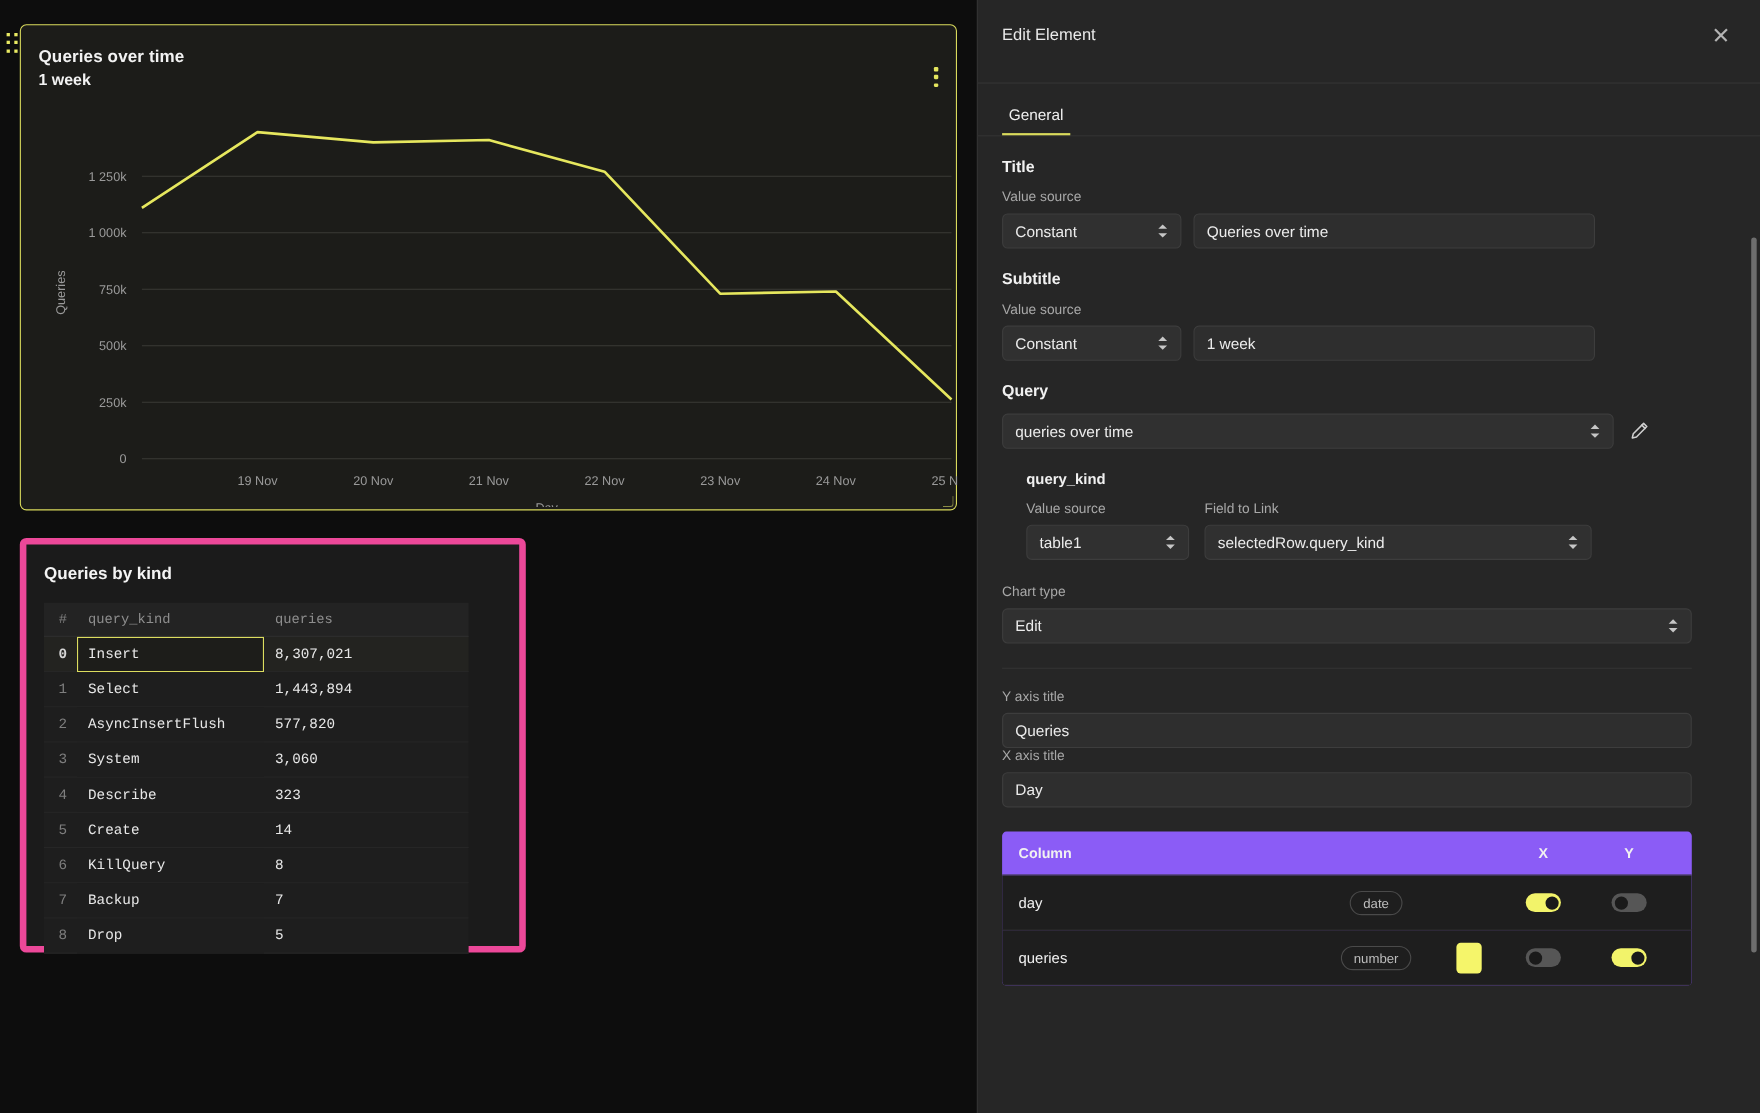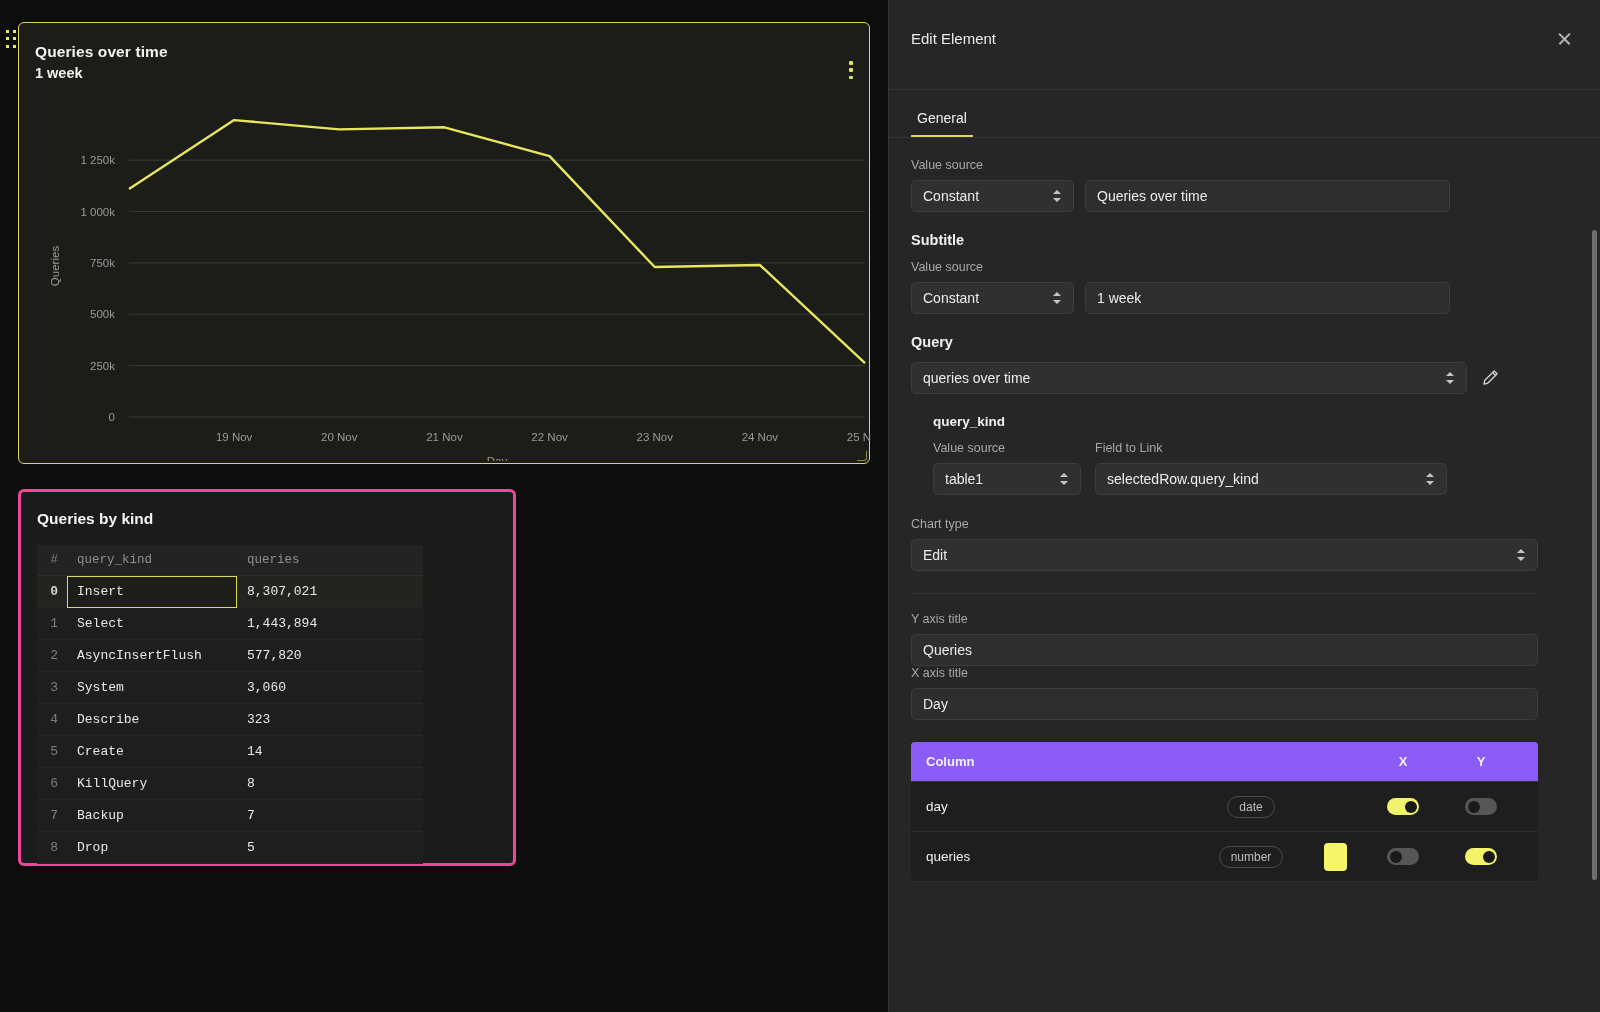--- a/index.html
+++ b/index.html
@@ -30,23 +30,23 @@
     position: absolute;
     background: #1b1b18;
     border-radius: 6px;
   }
   .card.chart-card {
     left: 18px; top: 22px; width: 852px; height: 442px;
     border: 1.5px solid #d9da5c;
     background: #1c1c19;
   }
   .card.table-card {
-    left: 18px; top: 489px; width: 498px; height: 377px;
+    left: 18px; top: 489px; width: 460px; height: 377px;
     background: #1b1b1b;
-    border: 3px solid #ec4899;
+    border: 6px solid #ec4899;
   }
   .resize-handle {
     position: absolute; right: 2px; bottom: 2px;
     width: 10px; height: 10px;
     border-right: 1.5px solid #8a8b45; border-bottom: 1.5px solid #8a8b45;
     border-bottom-right-radius: 3px;
   }
 
   .card-title {
     font-size: 15.5px; font-weight: bold; color: #f2f2f2;
@@ -92,21 +92,21 @@
   }
 
   
   .panel {
     position: relative;
     flex: 0 0 712px; width: 712px; height: 1012px;
     background: #262626;
     border-left: 1px solid #343434;
   }
   .panel-head {
-    height: 90px; display: flex; align-items: center;
+    height: 76px; display: flex; align-items: center;
     padding: 0 24px 12px 22px;
     border-bottom: 1px solid #343434;
     justify-content: space-between;
   }
   .panel-head h2 { font-size: 15px; font-weight: normal; color: #eaeaea; }
   .close-x {
     width: 22px; height: 22px; position: relative; cursor: pointer; opacity: .8;
   }
   .close-x:before, .close-x:after {
     content: ""; position: absolute; left: 3px; top: 10px;
@@ -335,20 +335,21 @@
     </div>
 
     <div class="panel-body">
 
       <div class="tabs">
         <span class="tab">General</span>
       </div>
 
       <div class="form">
 
+        <div class="sect-head">Title</div>
         <div class="lbl">Value source</div>
         <div class="row">
           <div class="select sel-w160">
             <span class="val">Constant</span>
             <span class="chev"></span>
           </div>
           <div class="textin in-w365">Queries over time</div>
         </div>
 
         <div class="sect-head sp">Subtitle</div>

